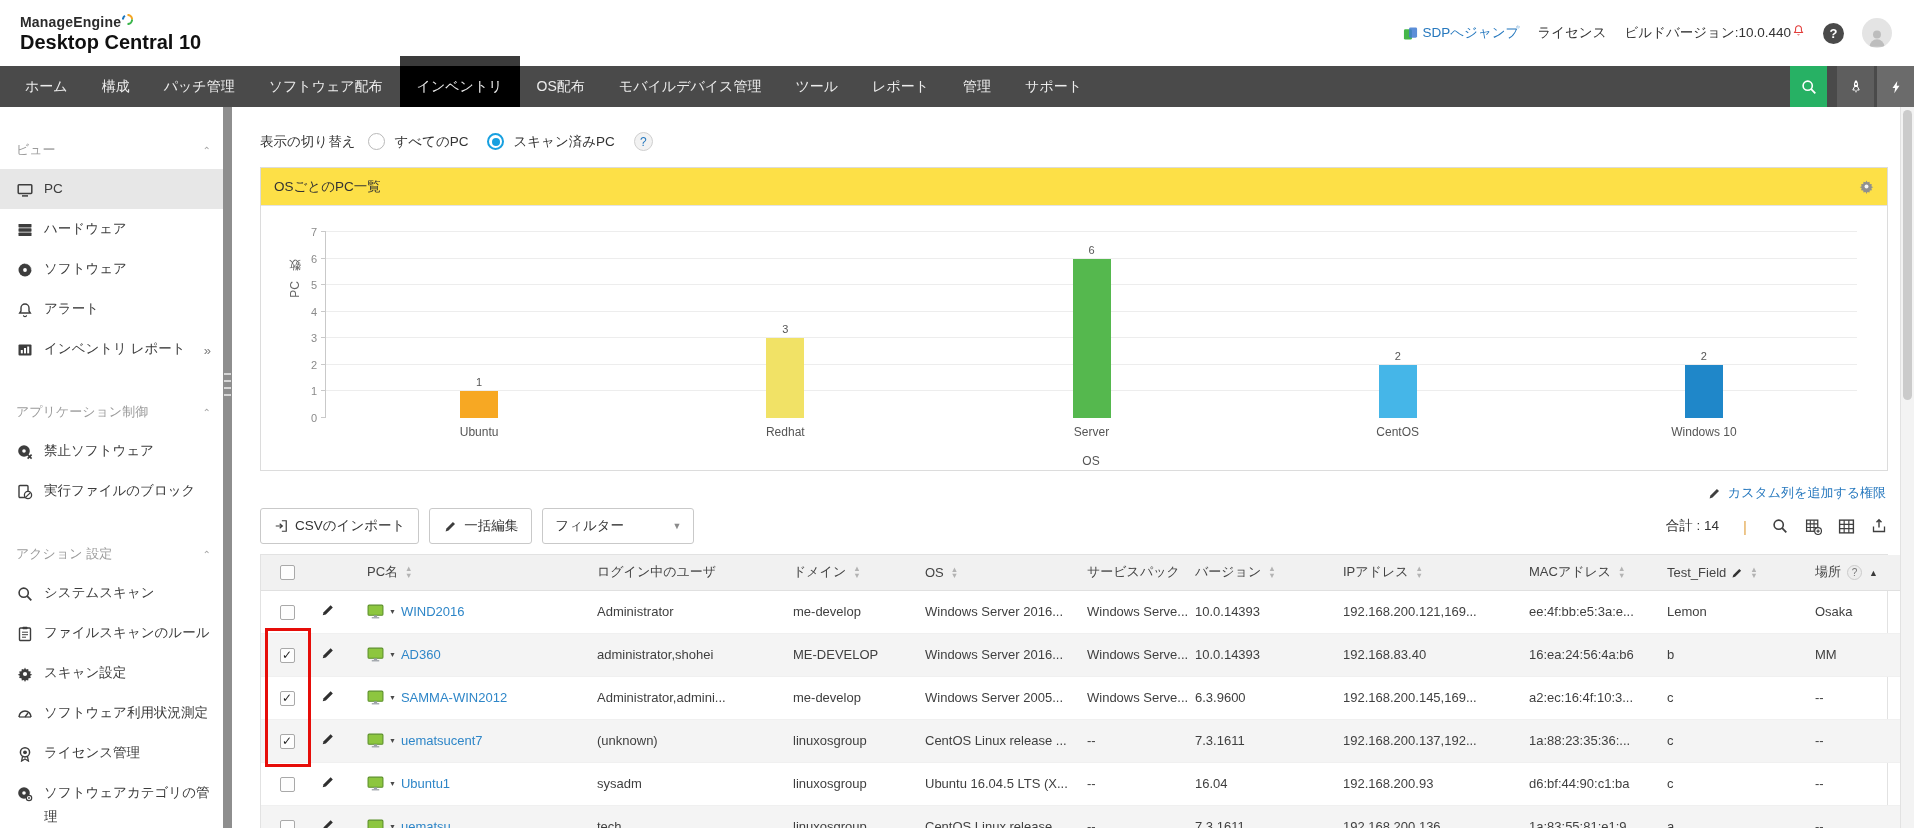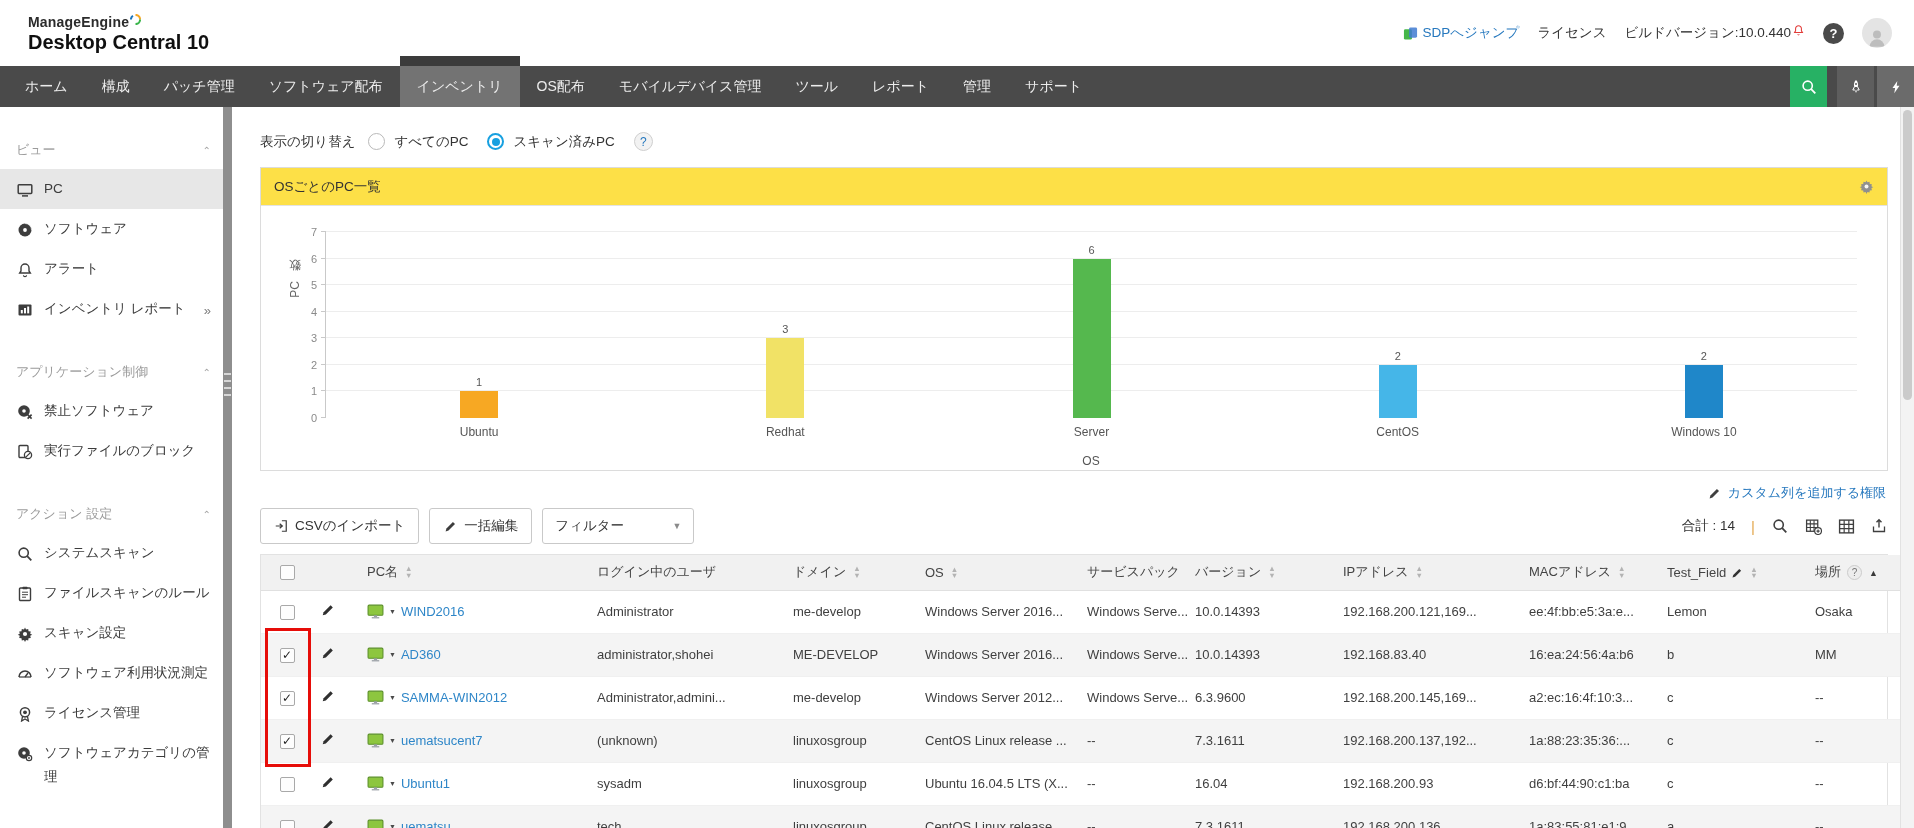--- a/index.html
+++ b/index.html
@@ -1,35 +1,35 @@
 <!DOCTYPE html>
 <html><head>
 <meta charset="utf-8">
 <style>
 *{box-sizing:border-box;margin:0;padding:0}
 html,body{width:1914px;height:828px}
 body{font-family:"Liberation Sans","DejaVu Sans",sans-serif;overflow:hidden;background:#fff;color:#333;position:relative}
 .icon{display:inline-flex;align-items:center;justify-content:center;line-height:0}
 .icon svg{display:block}
 
-.topbar{height:66px;display:flex;justify-content:space-between;align-items:center;padding:0 22px 0 28px}
+.topbar{height:66px;display:flex;justify-content:space-between;align-items:center;padding:0 22px 0 20px}
 .brand .l1{font-size:14px;font-weight:bold;color:#2b2b2b;display:inline-flex;align-items:flex-start;gap:1px;letter-spacing:.2px}
 .brand .l2{font-size:20px;font-weight:bold;color:#101010;margin-top:0}
 .top-right{display:flex;align-items:center;gap:18px;font-size:13.5px;color:#333}
 .top-link{color:#2678be;display:flex;gap:5px;align-items:center;cursor:pointer}
 .top-plain{cursor:pointer}
 .build{display:flex;align-items:center;gap:1px}
 .bell-sup{color:#e23c39;margin-top:-6px}
 .help-badge{width:21px;height:21px;border-radius:50%;background:#4a4a4a;color:#fff;display:flex;align-items:center;justify-content:center;font-size:13px;font-weight:bold;cursor:pointer}
 .avatar{width:30px;height:30px;border-radius:50%;background:#e4e4e4;display:flex;align-items:flex-end;justify-content:center;overflow:hidden;color:#bdbdbd;cursor:pointer}
 
 .navbar{height:41px;background:#4a4a4a;display:flex;justify-content:space-between}
 .nav-items{display:flex;list-style:none;padding-left:8px}
 .nav-item{padding:12px 17px;display:flex;align-items:center;color:#ececec;font-size:14px;cursor:pointer;white-space:nowrap}
-.nav-item.active{background:#737373;box-shadow:0 -10px 0 #3b3b3b}
+.nav-item.active{background:#000000;box-shadow:0 -10px 0 #3b3b3b}
 .nav-right{display:flex;align-items:stretch}
 .nav-btn{width:37px;display:flex;align-items:center;justify-content:center;color:#fff;cursor:pointer}
 .nav-btn.b-search{background:#27b164}
 .nav-btn.b-rocket{background:#5e5e5e;margin-left:10px}
 .nav-btn.b-bolt{background:#6b6b6b;margin-left:3px}
 
 .layout{display:flex;height:721px;position:relative}
 .sidebar{width:223px;flex:none;padding-top:20px;overflow:hidden}
 .side-title{display:flex;justify-content:space-between;align-items:center;padding:14px 12px 10px 16px;color:#9b9b9b;font-size:13px;cursor:pointer}
 .side-title.gap{margin-top:20px}
@@ -69,21 +69,21 @@
 .custom-row{display:flex;justify-content:flex-end;align-items:center;gap:6px;margin:13px 2px 5px;font-size:13px}
 .custom-row .icon{color:#3f3f3f;width:14px;height:14px}
 .custom-link{color:#2678be;cursor:pointer}
 
 .toolbar{display:flex;justify-content:space-between;margin:6px 0 10px}
 .tb-left{display:flex;gap:10px}
 .btn{display:flex;align-items:center;gap:7px;border:1px solid #c9c9c9;border-radius:3px;background:#fff;padding:8px 13px;font-size:13.5px;color:#333;cursor:pointer}
 .btn .icon{color:#3d3d3d;width:14px;height:14px}
 .select{display:flex;justify-content:space-between;align-items:center;width:152px;border:1px solid #c9c9c9;border-radius:3px;background:#fff;padding:8px 12px;font-size:13.5px;color:#333;cursor:pointer}
 .select .caret{color:#8a8a8a;font-size:9px}
-.tb-right{display:flex;align-items:center;gap:16px;font-size:13.5px;color:#333}
+.tb-right{display:flex;align-items:center;gap:24px;font-size:13.5px;color:#333}
 .tb-sep{color:#e3a84e;font-size:15px}
 .tb-icon{color:#3f3f3f;cursor:pointer;width:18px;height:18px}
 
 .table-wrap{position:relative;border:1px solid #e2e2e2;border-bottom:none}
 table{width:100%;border-collapse:collapse;table-layout:fixed;font-size:13px}
 thead th{background:#f1f1f1;height:35px;font-weight:normal;color:#444;text-align:left;padding:0 8px;border-bottom:1px solid #e0e0e0;white-space:nowrap;overflow:hidden}
 tbody td{height:43px;padding:0 8px;border-bottom:1px solid #f0f0f0;white-space:nowrap;overflow:hidden;color:#3f3f3f}
 tbody tr.even{background:#f4f4f4}
 td.c-cb,th.c-cb{text-align:center}
 .cb{width:15px;height:15px;border:1px solid #a9a9a9;border-radius:2px;background:#fdfdfd;display:inline-flex;align-items:center;justify-content:center;font-size:12px;color:#1e1e1e;cursor:pointer;vertical-align:middle}
@@ -201,20 +201,30 @@
         <span class="chev">⌃</span>
       </div>
       <div class="side-item selected">
         <span class="icon ">
           <svg viewBox="0 0 16 16" width="16" height="16">
             <rect x="1.2" y="2.8" width="13.6" height="8.6" rx="0.8" fill="none" stroke="currentColor" stroke-width="1.5"></rect>
             <line x1="5" y1="13.9" x2="11" y2="13.9" stroke="currentColor" stroke-width="1.5"></line>
           </svg>
         </span>
         <span class="lbl">PC</span>
+      </div>
+      <div class="side-item">
+        <span class="icon ">
+          <svg viewBox="0 0 16 16" width="16" height="16">
+            <rect x="1.5" y="2" width="13" height="3.4" rx="0.6" fill="currentColor"></rect>
+            <rect x="1.5" y="6.3" width="13" height="3.4" rx="0.6" fill="currentColor"></rect>
+            <rect x="1.5" y="10.6" width="13" height="3.4" rx="0.6" fill="currentColor"></rect>
+          </svg>
+        </span>
+        <span class="lbl">ハードウェア</span>
       </div>
       <div class="side-item">
         <span class="icon ">
           <svg viewBox="0 0 16 16" width="16" height="16">
             <circle cx="8" cy="8" r="6.5" fill="currentColor"></circle>
             <circle cx="8" cy="8" r="1.9" fill="#fff"></circle>
             <path d="M8 1.5A6.5 6.5 0 0 1 14.5 8" fill="none" stroke="#fff" stroke-width="1" opacity=".55"></path>
           </svg>
         </span>
         <span class="lbl">ソフトウェア</span>
@@ -618,21 +628,21 @@
                       <rect x="6.5" y="11.6" width="3" height="1.7" fill="#9aa0a6"></rect>
                       <rect x="4.5" y="13.3" width="7" height="1.2" fill="#9aa0a6"></rect>
                     </svg>
                   </span>
                   <span class="pc-caret">▼</span>
                   <a class="pc-link">SAMMA-WIN2012</a>
                 </div>
               </td>
               <td>Administrator,admini...</td>
               <td>me-develop</td>
-              <td>Windows Server 2012...</td>
+              <td>Windows Server 2005...</td>
               <td>Windows Serve...</td>
               <td>6.3.9600</td>
               <td>192.168.200.145,169...</td>
               <td>a2:ec:16:4f:10:3...</td>
               <td>c</td>
               <td>--</td>
             </tr>
             <tr class="even">
               <td class="c-cb"><span class="cb checked"></span></td>
               <td><span class="icon edit-pencil">

